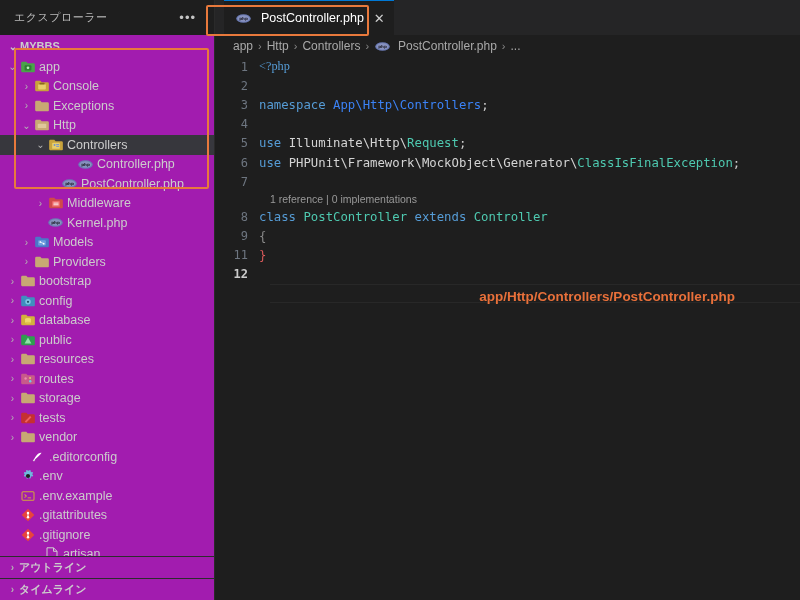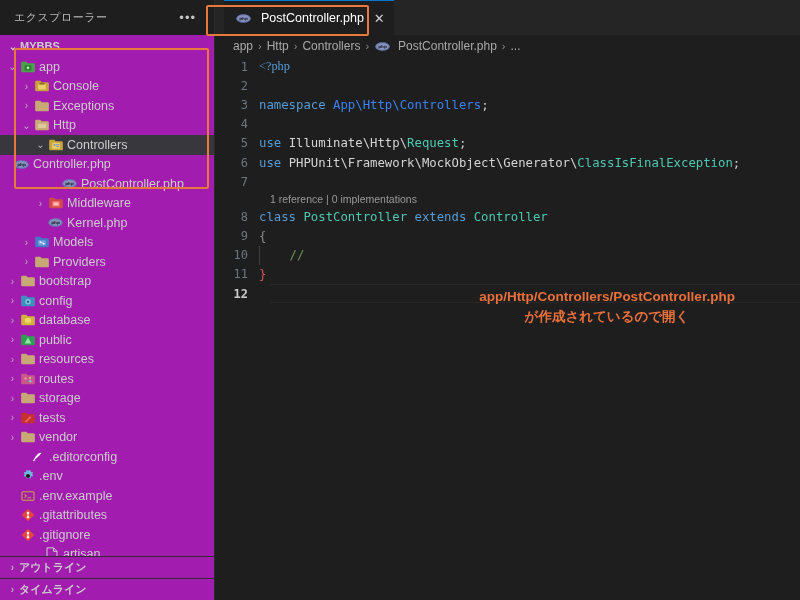--- a/index.html
+++ b/index.html
@@ -215,21 +215,21 @@
             <svg width="14" height="12" viewBox="0 0 16 14">
        <path d="M0 2.5A1.5 1.5 0 0 1 1.5 1H6l1.6 1.6H14.5A1.5 1.5 0 0 1 16 4v8.5A1.2 1.2 0 0 1 14.8 13H1.2A1.2 1.2 0 0 1 0 11.8z" fill="#c8a33c"></path>
        <rect x="3.5" y="4.5" width="9" height="7" rx="1" fill="#e8cf6b"></rect>
               <circle cx="6.3" cy="7" r="1.1" fill="#6f8fd0"></circle>
               <rect x="8.2" y="6" width="3.4" height="1.1" fill="#6f8fd0"></rect>
               <rect x="8.2" y="8" width="3.4" height="1.1" fill="#6f8fd0"></rect>
      </svg>
           </span>
           <span class="label">Controllers</span>
         </div>
-        <div class="row" style="">
+        <div class="row" style="padding-left: 48px; margin-left: 16px;">
           <span class="twisty empty">·</span>
           <span class="ficon">
             <svg width="15" height="9" viewBox="0 0 30 18">
               <ellipse cx="15" cy="9" rx="14.5" ry="8.5" fill="#6b7bb5"></ellipse>
               <ellipse cx="15" cy="9" rx="12" ry="6.5" fill="#8892bf"></ellipse>
               <text x="15" y="12.5" font-size="8" fill="#20202c" text-anchor="middle" font-family="DejaVu Sans, sans-serif" font-weight="bold">php</text>
             </svg>
           </span>
           <span class="label">Controller.php</span>
         </div>
@@ -535,36 +535,31 @@
         </div>
         <div class="cline">
           <div class="gutter">8</div>
           <div class="ctext"><span class="t-kw">class </span><span class="t-type">PostController</span><span class="t-kw"> extends </span><span class="t-type">Controller</span></div>
         </div>
         <div class="cline">
           <div class="gutter">9</div>
           <div class="ctext"><span class="t-brace-dim">{</span></div>
         </div>
         <div class="cline">
-          <div class="gutter">10</div>
-          <div class="ctext"><span class="indent-guide"></span><span class="t-comment">    //</span></div>
-        </div>
-        <div class="cline">
           <div class="gutter">11</div>
           <div class="ctext"><span class="t-brace-red">}</span></div>
         </div>
         <div class="cline current">
           <div class="gutter active">12</div>
           <div class="ctext"></div>
         </div>
         <div id="current-line-hl" style="top: 227px;"></div>
       </div>
 
     <div id="annotation">
       <div>app/Http/Controllers/PostController.php</div>
-      <div class="l2">が作成されているので開く</div>
     </div>
   </div>
 
   <div class="hl-box" id="hl-tree"></div>
   <div class="hl-box" id="hl-tab"></div>
 
 </div>
 
 </body></html>

